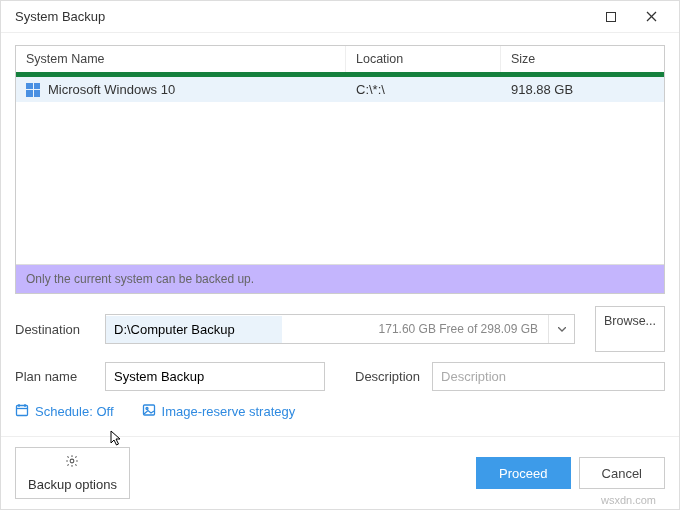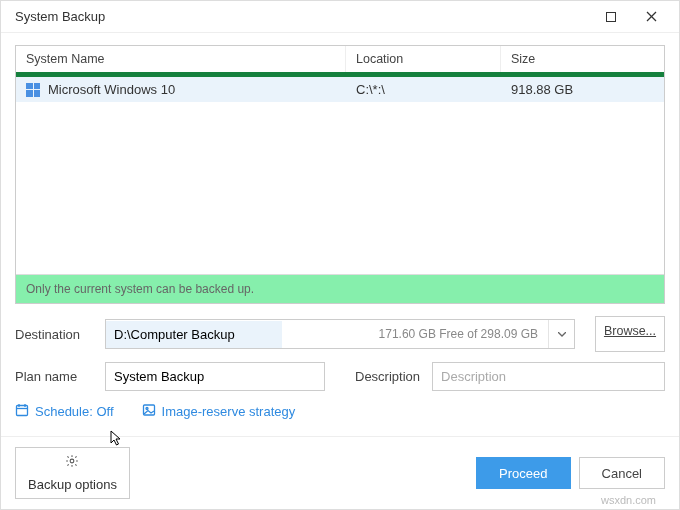--- a/index.html
+++ b/index.html
@@ -81,21 +81,21 @@
       display: grid;
       grid-template-columns: 1fr 1fr;
       grid-template-rows: 1fr 1fr;
       gap: 1px;
     }
     .win-icon span {
       background: #4a90e2;
       display: block;
     }
     .footer-strip {
-      background: #86efac;
+      background: #c4b5fd;
       border-top: 1px solid #ddd;
       padding: 7px 10px;
       font-size: 12px;
       color: #666;
     }
     .form-area {
       padding-top: 12px;
     }
     .form-row {
       display: flex;
@@ -130,29 +130,28 @@
       font-size: 12px;
     }
     .dest-dd {
       width: 26px; height: 28px;
       display:flex;align-items:center;justify-content:center;
       color:#666;
       border-left: 1px solid #e4e4e4;
     }
     .browse-btn {
       width: 70px;
-      height: 36px;
+      height: 46px;
       border: 1px solid #ccc;
       background: #fff;
       text-align: center;
       line-height: 28px;
       font-size: 12.5px;
       color: #444;
       margin-left: 8px;
-      text-decoration: underline;
     }
     .plan-row {
       display: flex;
       align-items: center;
       gap: 12px;
     }
     .plan-input {
       border: 1px solid #ccc;
       padding: 6px 8px;
       font-size: 13px;

